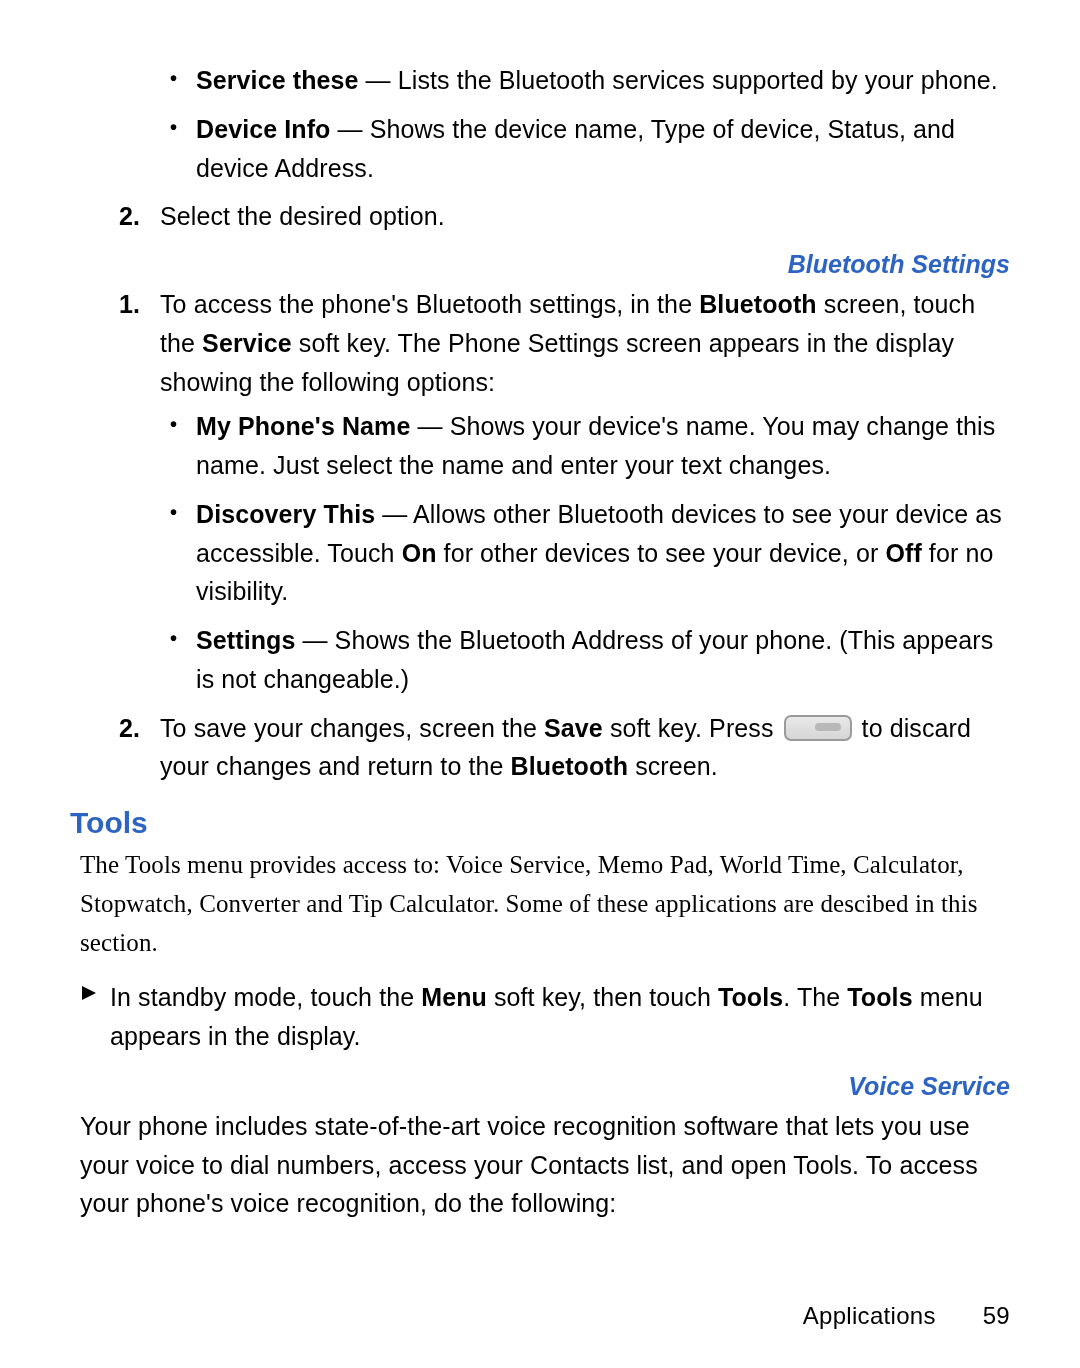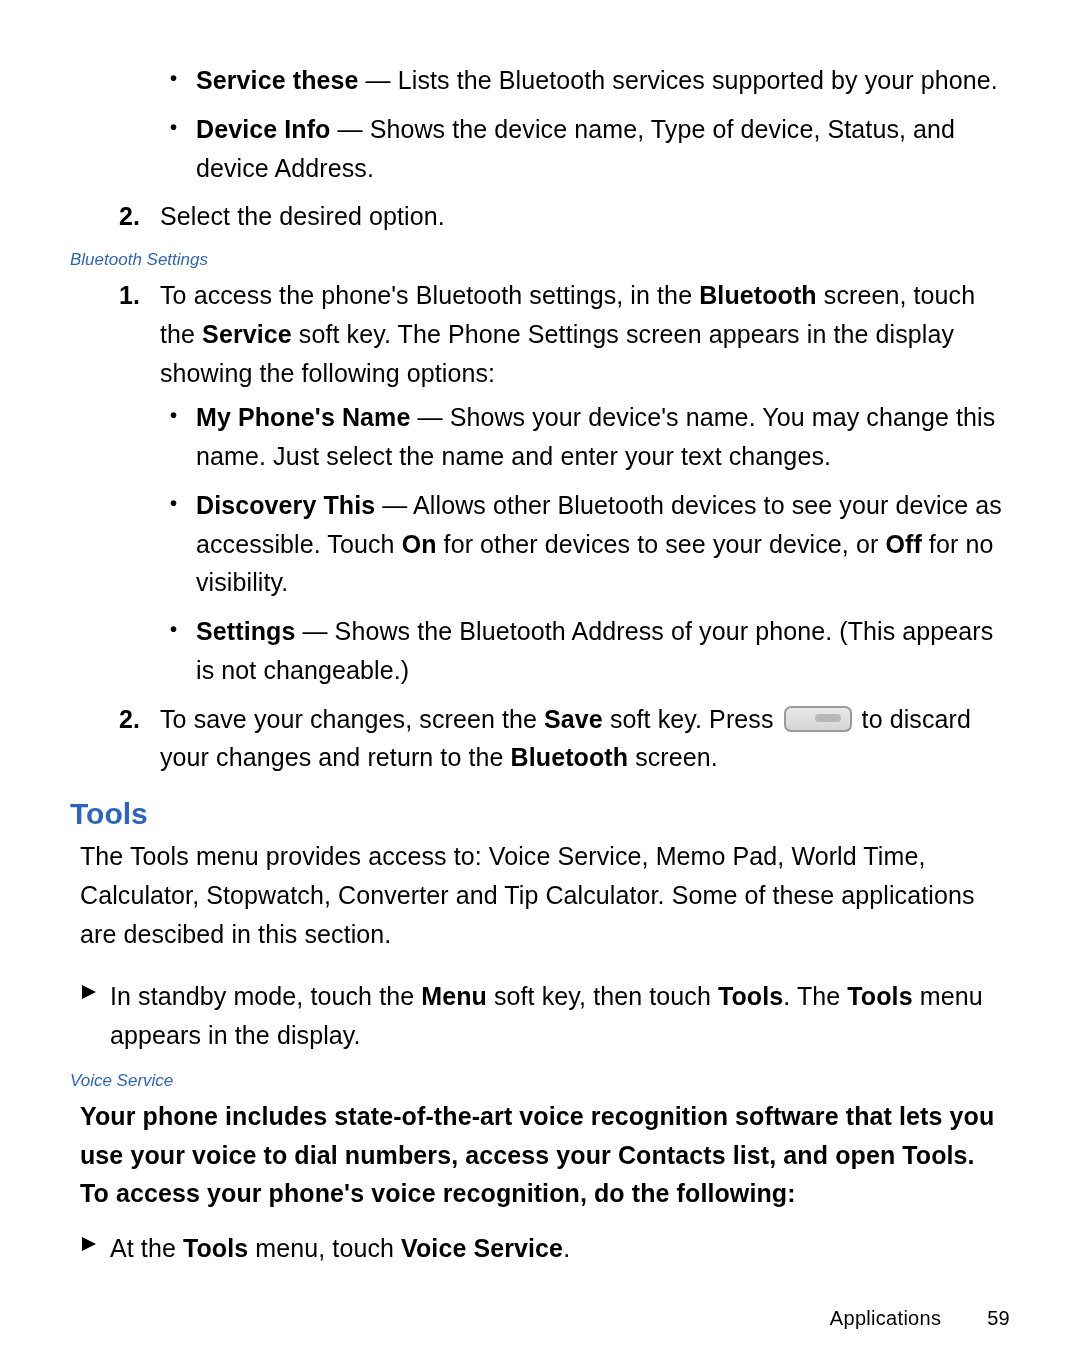--- a/index.html
+++ b/index.html
@@ -23,25 +23,26 @@
     line-height: 1.55;
     letter-spacing: 0.1px;
   }
   .condensed {
     font-stretch: condensed;
     font-family: "Arial Narrow", Arial, Helvetica, sans-serif;
   }
   .bold { font-weight: 700; }
   .heading-blue-italic {
     color: #2d64c4;
-    font-weight: 400;
+    font-weight: 700;
     font-style: italic;
-    font-size: 17px;
+    font-size: 25px;
     margin: 14px 0 6px 0;
     font-family: Arial, Helvetica, sans-serif;
+    text-align: right;
   }
   .heading-blue {
     color: #2d64c4;
     font-weight: 900;
     font-size: 30px;
     margin: 20px 0 6px 0;
     font-family: Arial, Helvetica, sans-serif;
   }
   .ol-item {
     display: flex;
@@ -105,21 +106,21 @@
     top: 6px;
     width: 26px;
     height: 8px;
     border-radius: 5px;
     background: #b8b8b8;
   }
   .footer {
     position: absolute;
     bottom: 38px;
     right: 70px;
-    font-size: 20px;
+    font-size: 24px;
     letter-spacing: 0.3px;
     text-align: right;
   }
   .footer .pnum { margin-left: 40px; }
 </style>
 </head>
 <body>
 
 <div class="page">
 
@@ -174,45 +175,35 @@
   </div>
 
   <div class="ol-item body-text indent-ol">
     <div class="ol-gutter wide">2.</div>
     <div class="ol-body">
       <span>To save your changes, screen the </span><span class="bold">Save</span><span> soft key. Press </span><span class="keybox"></span><span> to discard your changes and return to the </span><span class="bold">Bluetooth</span><span> screen.</span>
     </div>
   </div>
 
   <div class="heading-blue">Tools</div>
-  <div class="body-text indent-para" style="margin-bottom:24px;">The Tools menu provides access to: Voice Service, Memo Pad, World Time, Calculator, Stopwatch, Converter and Tip Calculator. Some of these applications are descibed in this section.</div>
+  <div class="body-text indent-para" style="margin-bottom:16px;font-family:Liberation Serif, serif;">The Tools menu provides access to: Voice Service, Memo Pad, World Time, Calculator, Stopwatch, Converter and Tip Calculator. Some of these applications are descibed in this section.</div>
 
   <div class="arrow-item body-text indent-para">
     <div class="arrow-gutter">
       <svg width="18" height="18" viewBox="0 0 18 18">
           <polygon points="2,2 16,9 2,16" fill="#000"></polygon>
         </svg>
     </div>
     <div class="arrow-body">
       <span>In standby mode, touch the </span><span class="bold">Menu</span><span> soft key, then touch </span><span class="bold">Tools</span><span>. The </span><span class="bold">Tools</span><span> menu appears in the display.</span>
     </div>
   </div>
 
   <div class="heading-blue-italic">Voice Service</div>
-  <div class="body-text indent-para" style="margin-bottom:10px;font-weight:bold;">Your phone includes state-of-the-art voice recognition software that lets you use your voice to dial numbers, access your Contacts list, and open Tools. To access your phone's voice recognition, do the following:</div>
-
-  <div class="arrow-item body-text indent-para">
-    <div class="arrow-gutter">
-      <svg width="18" height="18" viewBox="0 0 18 18">
-          <polygon points="2,2 16,9 2,16" fill="#000"></polygon>
-        </svg>
-    </div>
-    <div class="arrow-body">
-      <span>At the </span><span class="bold">Tools</span><span> menu, touch </span><span class="bold condensed">Voice Service</span><span>.</span>
-    </div>
-  </div>
+  <div class="body-text indent-para" style="margin-bottom:10px;">Your phone includes state-of-the-art voice recognition software that lets you use your voice to dial numbers, access your Contacts list, and open Tools. To access your phone's voice recognition, do the following:</div>
+
 
   <div class="footer">
     <span>Applications</span>
     <span class="pnum">59</span>
   </div>
 
 </div>
 
 </body></html>

